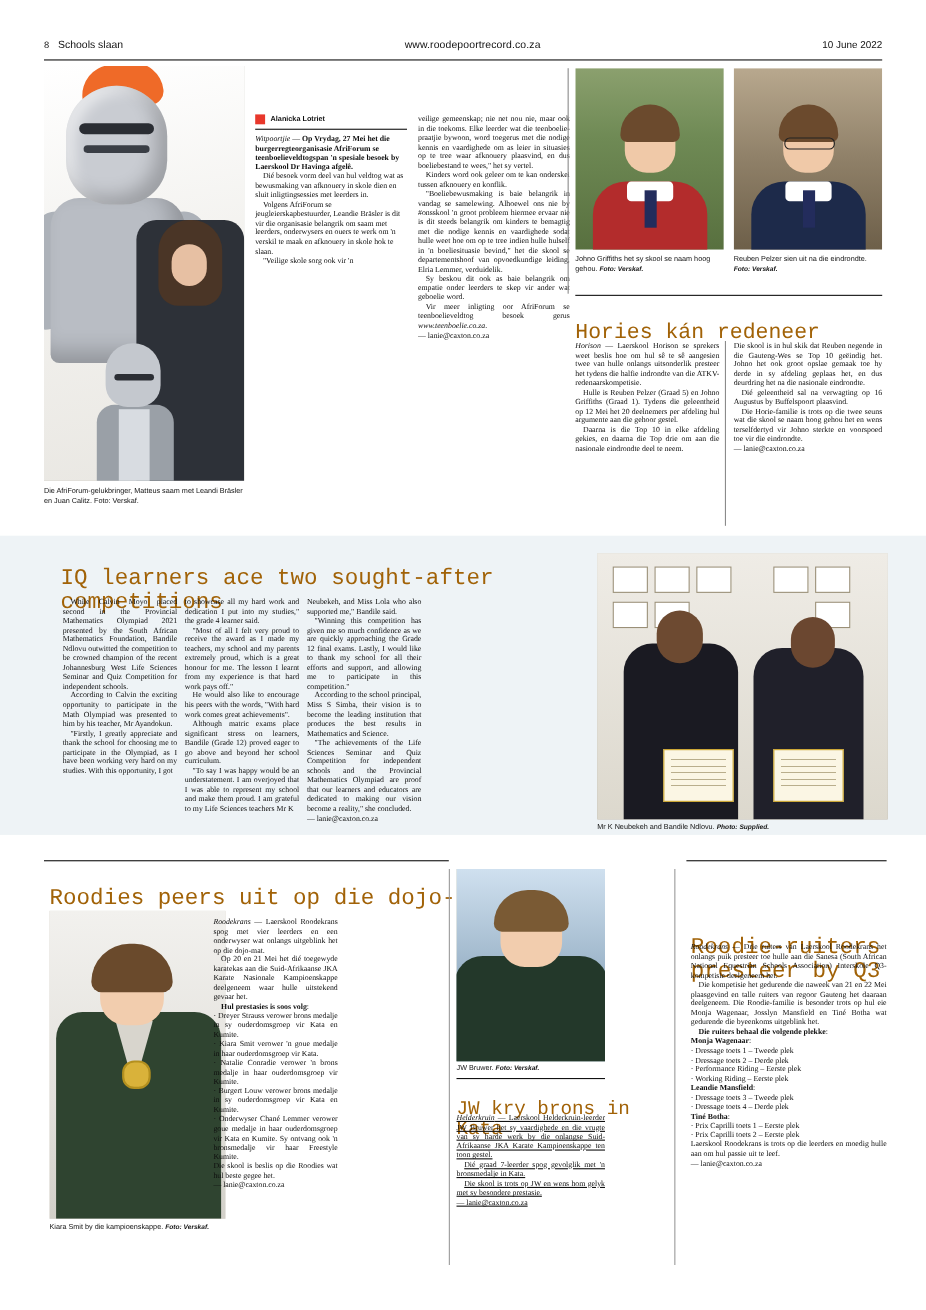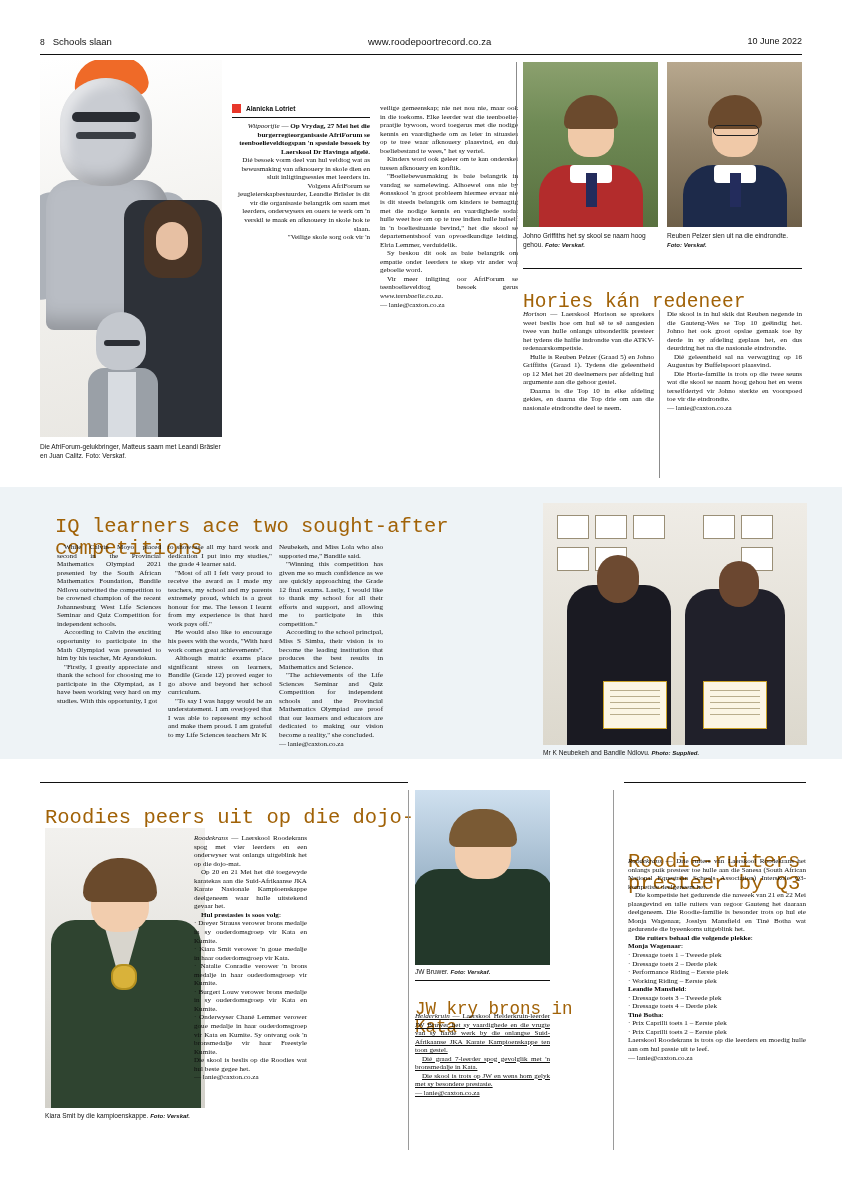--- a/index.html
+++ b/index.html
@@ -102,21 +102,21 @@
     border-bottom: 1px solid #111;
     padding-bottom: 4px;
   }
   .byline-square { width: 9px; height: 9px; background: #e8372b; display:block; }
   .byline-name {
     font-family: "Liberation Sans", sans-serif;
     font-weight: bold; font-size: 6.6px; color: #111;
   }
   .s1-c1 { left: 232px; top: 122px; width: 138px; }
   .s1-c2 { left: 380px; top: 104px; width: 138px; }
-  .s1-c1 .body-text { text-align: right; }
+  .s1-c1 .body-text { text-align: left; }
 
   .s1-photo-a { position: absolute; left: 523px; top: 62px; width: 135px; height: 165px; overflow: hidden; }
   .s1-photo-b { position: absolute; left: 667px; top: 62px; width: 135px; height: 165px; overflow: hidden; }
   .s1-cap-a { position: absolute; left: 523px; top: 232px; width: 135px; }
   .s1-cap-b { position: absolute; left: 667px; top: 232px; width: 135px; }
 
   
   .s2-rule { position: absolute; left: 523px; top: 268px; width: 279px; border-top: 1px solid #111; }
   .s2-headline { position: absolute; left: 523px; top: 276px; width: 290px; font-size: 19.5px; }
   .s2-c1 { left: 523px; top: 310px; width: 131px; }

